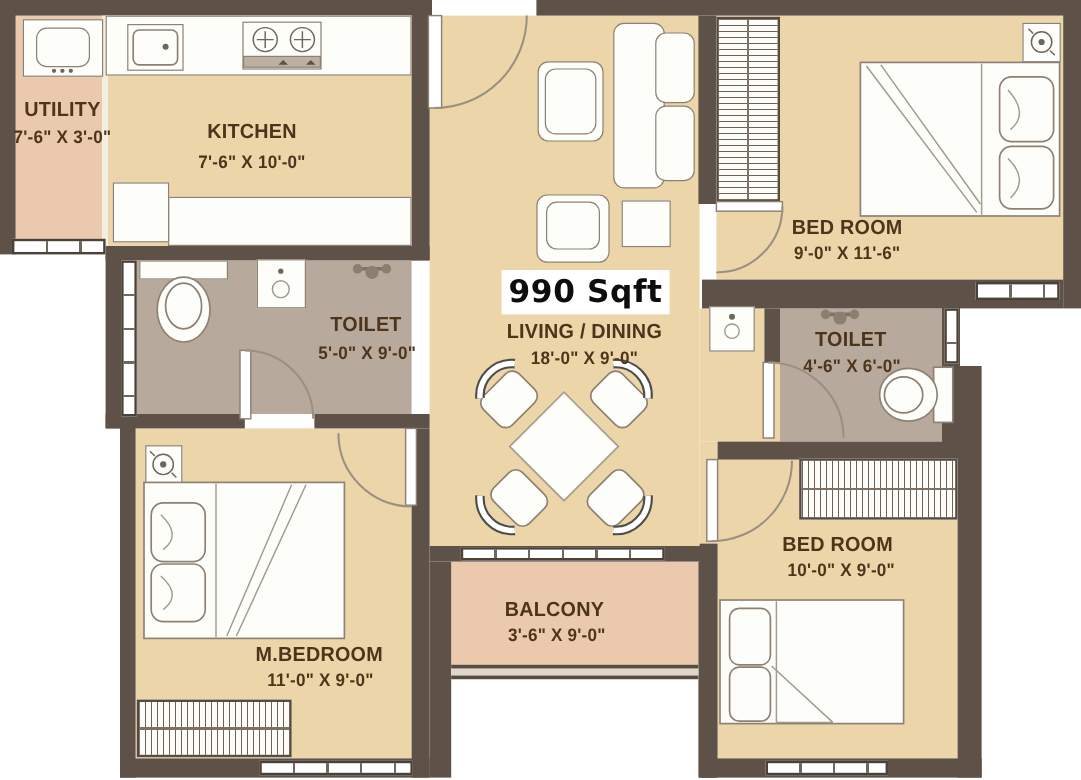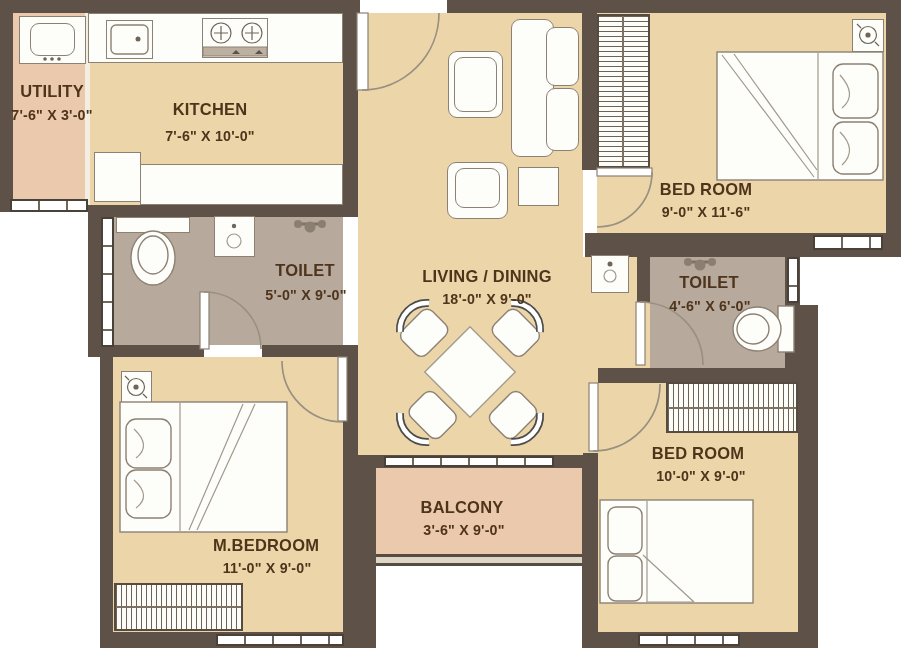--- a/index.html
+++ b/index.html
@@ -263,20 +263,21 @@
 
   <div class="lbl" style="left:210px;top:100px;">KITCHEN</div>
   <div class="dim" style="left:210px;top:127px;">7'-6" X 10'-0"</div>
 
   <div class="lbl" style="left:706px;top:180px;">BED ROOM</div>
   <div class="dim" style="left:706px;top:203px;">9'-0" X 11'-6"</div>
 
   <div class="lbl" style="left:305px;top:261px;">TOILET</div>
   <div class="dim" style="left:306px;top:286px;">5'-0" X 9'-0"</div>
 
+  <div class="area-badge">990 Sqft</div>
 
   <div class="lbl" style="left:487px;top:267px;">LIVING / DINING</div>
   <div class="dim" style="left:487px;top:290px;">18'-0" X 9'-0"</div>
 
   <div class="lbl" style="left:709px;top:273px;">TOILET</div>
   <div class="dim" style="left:710px;top:297px;">4'-6" X 6'-0"</div>
 
   <div class="lbl" style="left:266px;top:536px;">M.BEDROOM</div>
   <div class="dim" style="left:267px;top:559px;">11'-0" X 9'-0"</div>
 

